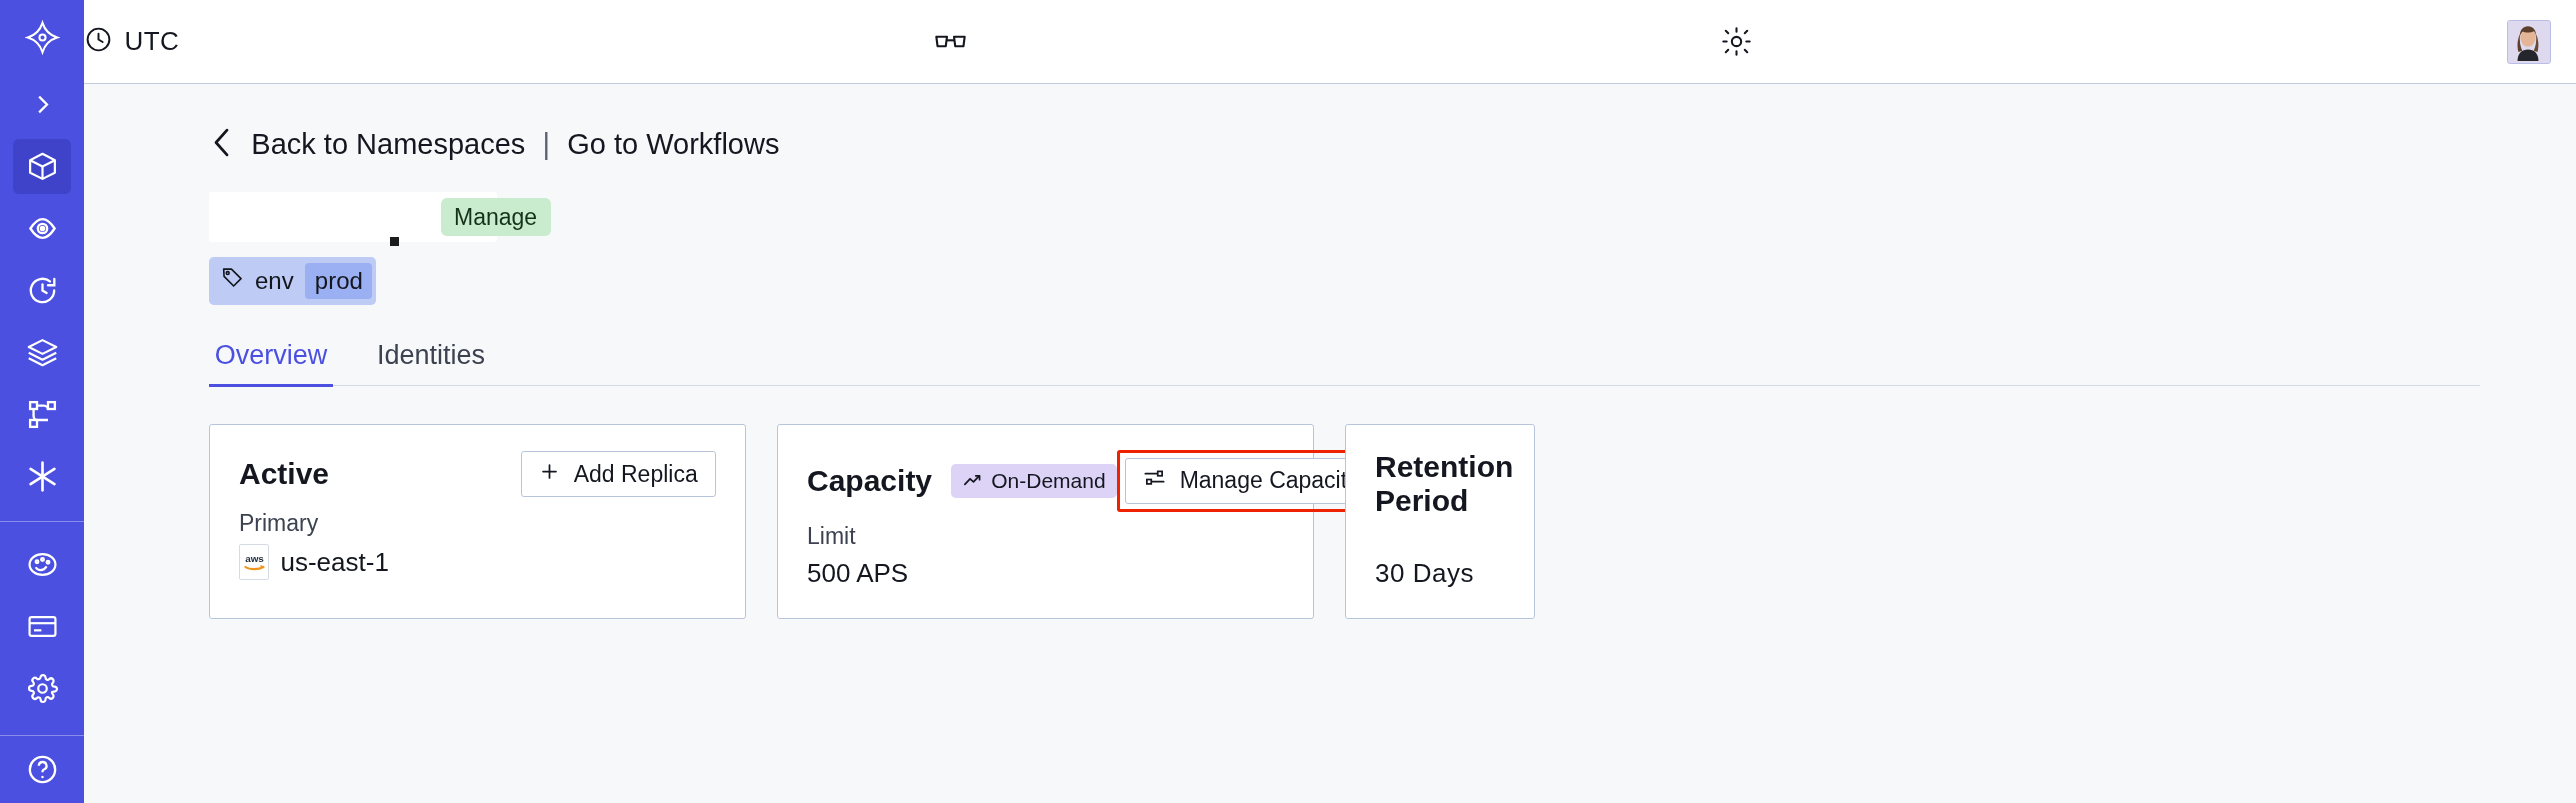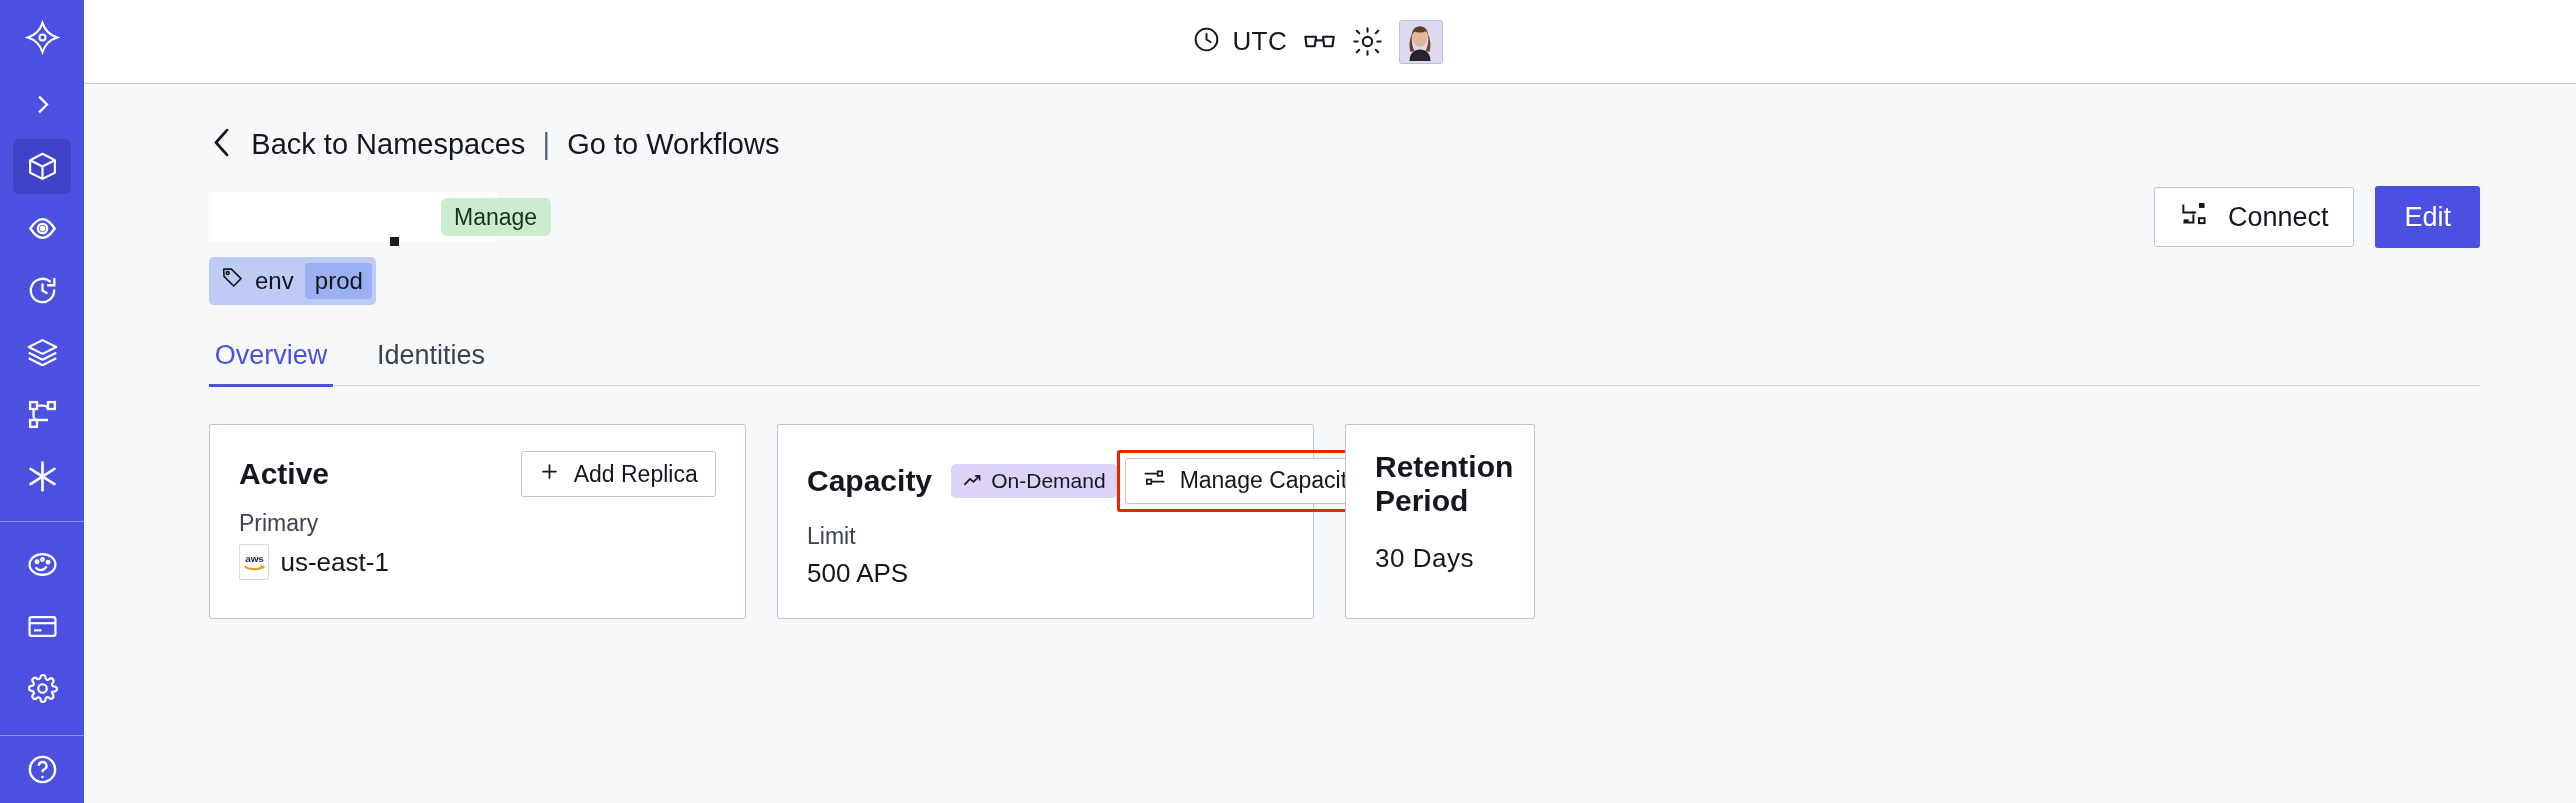--- a/index.html
+++ b/index.html
@@ -32,21 +32,21 @@
     margin: 9.6px 0 15.3px 0;
   }
   .side-divider.b2 { margin: 11.5px 0 5.8px 0; }
 
   
   .main { flex: 1; display: flex; flex-direction: column; min-width: 0; }
 
   .topbar {
     height: 84px; background: #ffffff;
     border-bottom: 1px solid #c3cde0;
-    display: flex; align-items: center; justify-content: center;
+    display: flex; align-items: center; justify-content: space-between;
     padding-right: 25px; gap: 16px;
   }
   .tz { display: flex; align-items: center; gap: 11.5px; cursor: pointer; }
   .tz-label { font-size: 26px; color: #14171f; letter-spacing: 0.4px; }
   .topicon { cursor: pointer; display: flex; align-items: center; }
   .avatar {
     width: 44px; height: 44px; border: 1.9px solid #b9bee6; border-radius: 2.9px;
     background: #ded9ee; overflow: hidden; cursor: pointer; position: relative;
   }
   .avatar svg { display:block; }
@@ -142,21 +142,21 @@
     border: 3.8px solid #ee2200; border-radius: 2.9px; padding: 4.8px;
     display: inline-block;
   }
   .card-sub { font-size: 23px; color: #3c4250; margin-top: 11.5px; }
   .card-val { font-size: 26px; color: #14171f; margin-top: 7.7px;
               display: flex; align-items: center; gap: 11.5px; }
   .aws-chip {
     width: 30px; height: 36px; border: 1px solid #d5dae4; border-radius: 1.9px;
     background: #ffffff; display: flex; align-items: center; justify-content: center;
   }
-  .retention-val { font-size: 26px; color: #14171f; margin-top: 25px; letter-spacing:0.5px;}
+  .retention-val { font-size: 26px; color: #14171f; margin-top: 40px; letter-spacing:0.5px;}
 </style>
 </head>
 <body>
 
 <div class="app">
 
   <nav class="sidebar">
 
     <div class="side-item logo">
       <span>
@@ -337,36 +337,20 @@
         </div>
         <span class="bc-sep">|</span>
         <span class="bc-link">Go to Workflows</span>
       </div>
 
       <div class="titlerow">
         <div class="title-redacted"></div>
         <div class="title-mark"></div>
         <span class="badge-active">Manage</span>
 
-        <div class="title-actions">
-          <button class="btn-connect">
-            <span>
-              <svg width="29" height="25" viewBox="0 0 26 22" fill="none" stroke="#14171f" stroke-width="1.8">
-                <path d="M3 3v7h10"></path>
-                  <path d="M3 19h9v-7"></path>
-                <rect x="17" y="1.6" width="5" height="4.4" fill="#14171f" stroke="none"></rect>
-                <rect x="17" y="15.2" width="5" height="4.4" fill="none"></rect>
-                <path d="M11 10l2.6 0" stroke-linecap="round"></path>
-                <path d="M4.4 17.4h2.2" stroke-width="2.6" stroke-linecap="round"></path>
-              </svg>
-            </span>
-            <span>Connect</span>
-          </button>
-          <button class="btn-edit">Edit</button>
-        </div>
       </div>
 
       <div class="tagrow">
         <span class="tag">
           <span>
             <svg width="23" height="23" viewBox="0 0 24 24" fill="none" stroke="#13161d" stroke-width="1.7" stroke-linejoin="round">
               <path d="M2.8 3.2h8.1l10 10-7.7 7.7-10-10z"></path>
               <circle cx="7" cy="7.4" r="1.5"></circle>
             </svg>
           </span>

